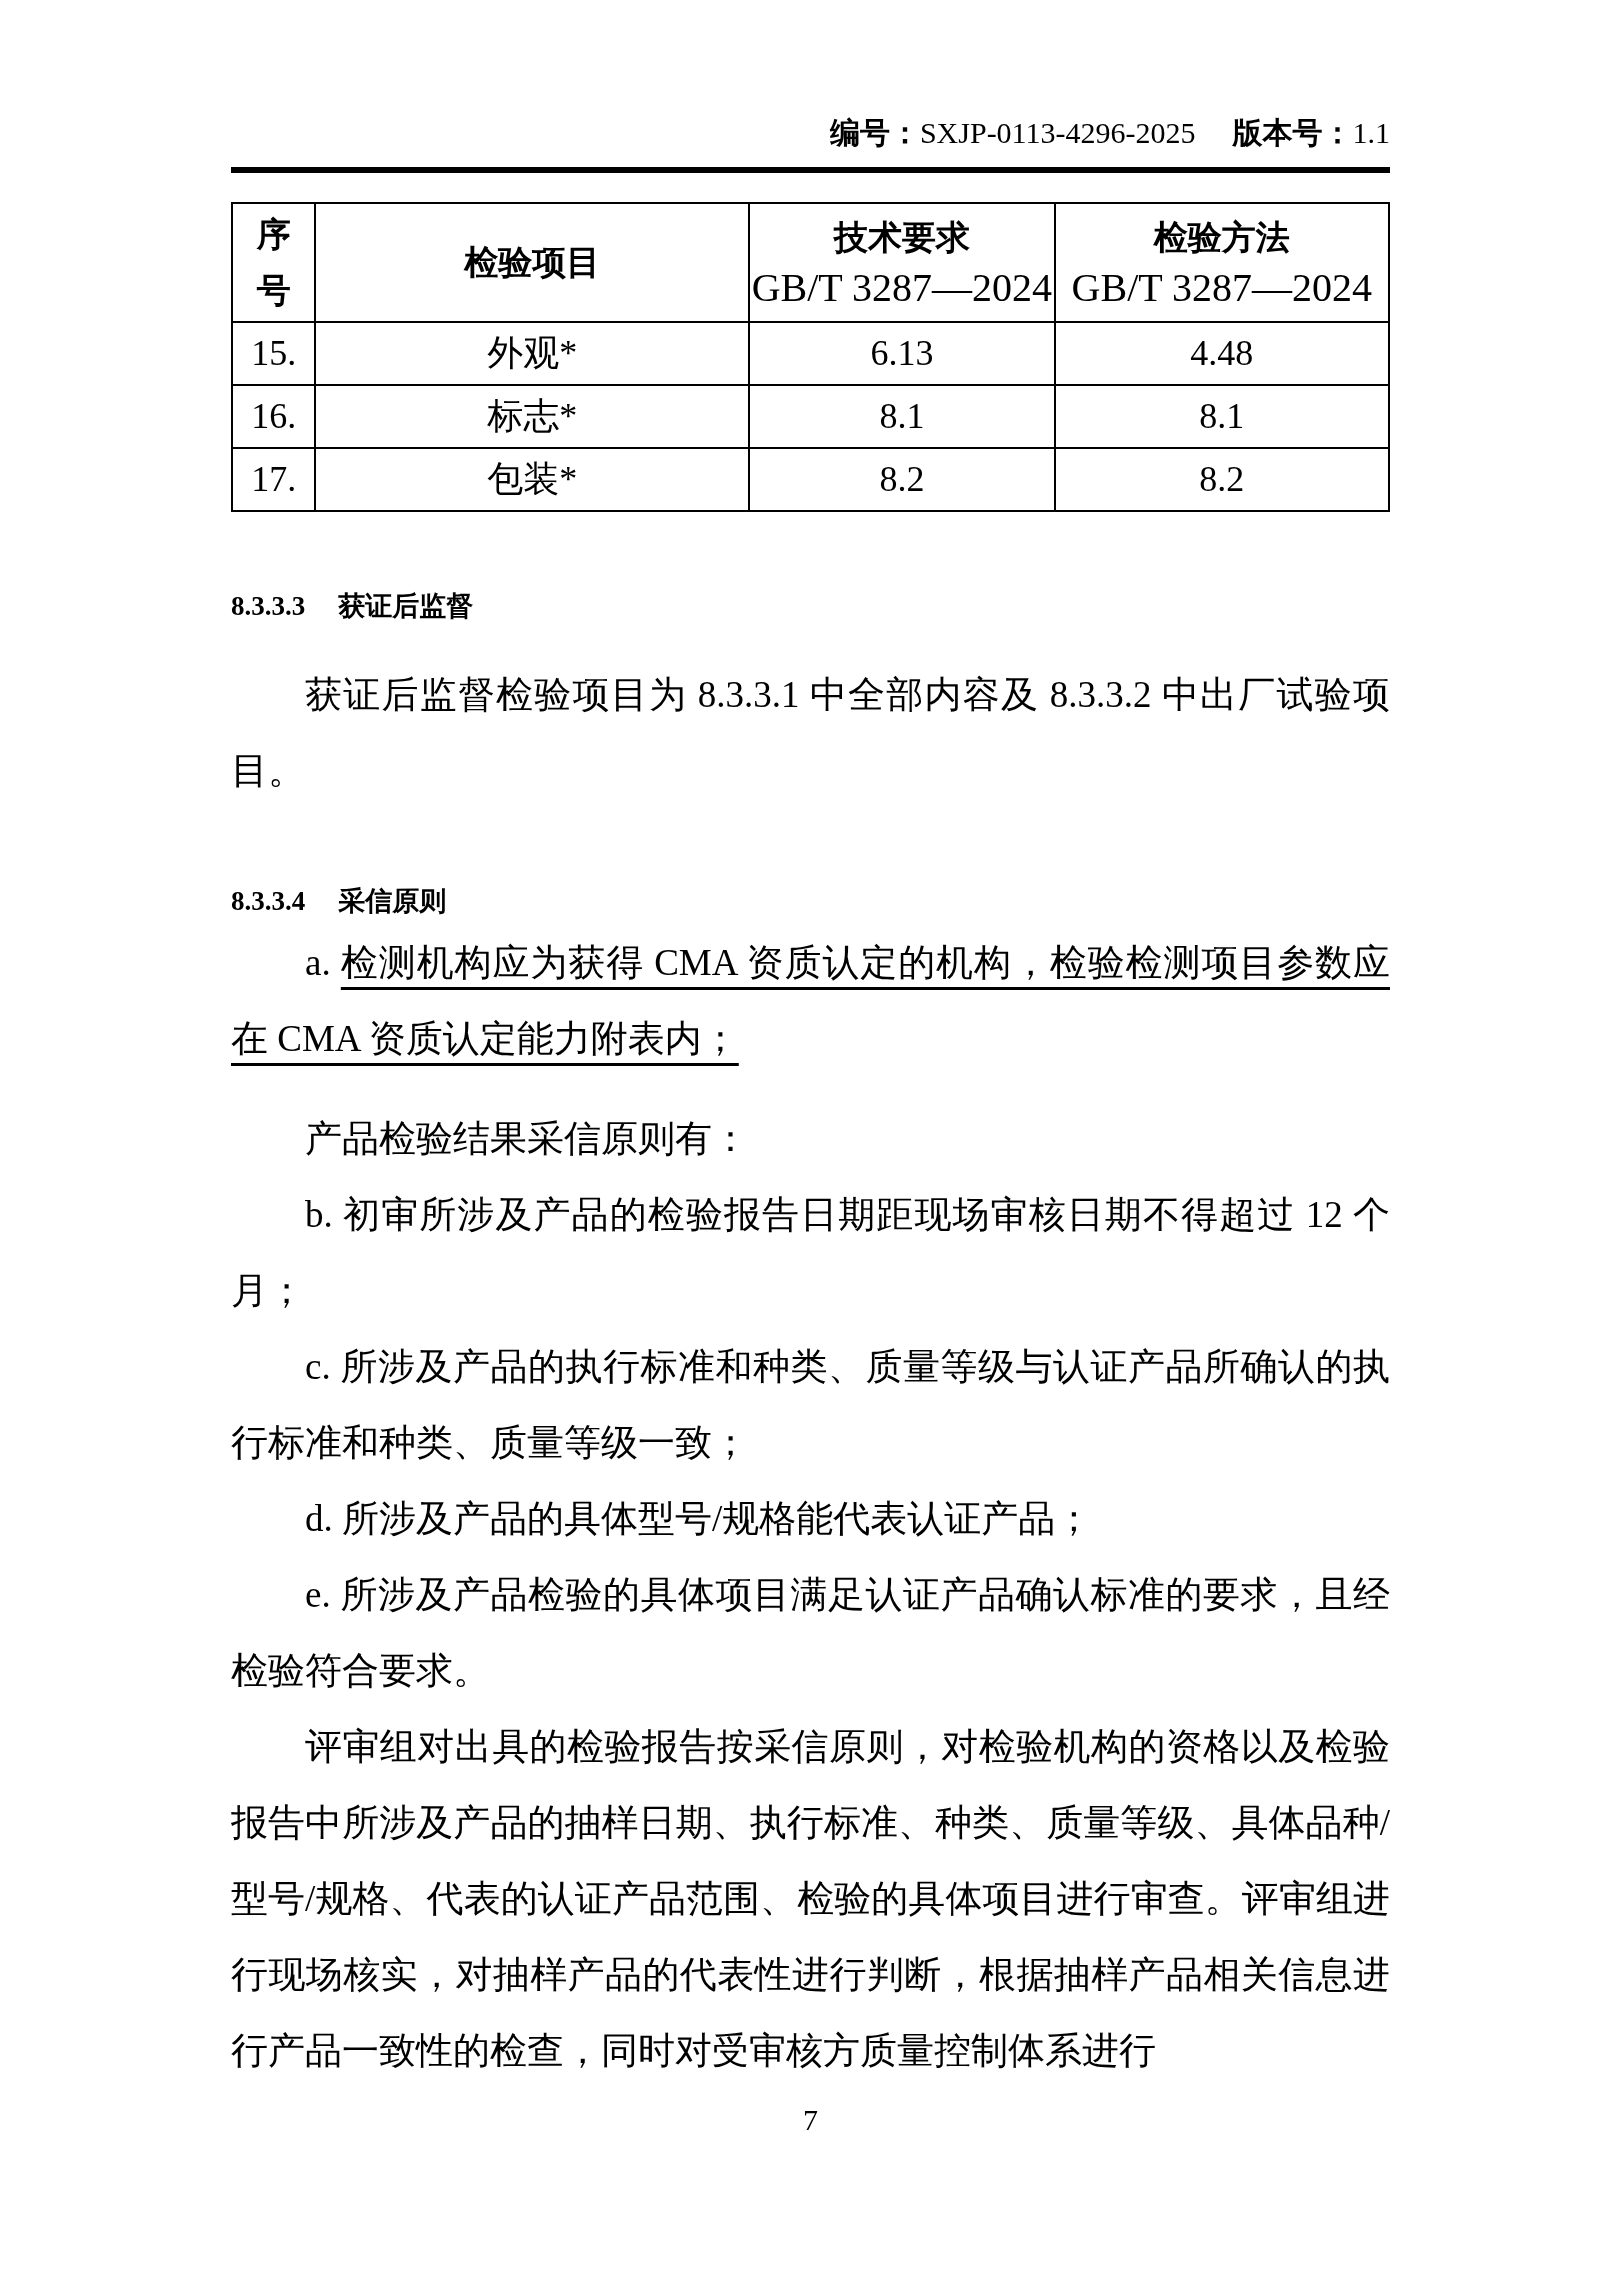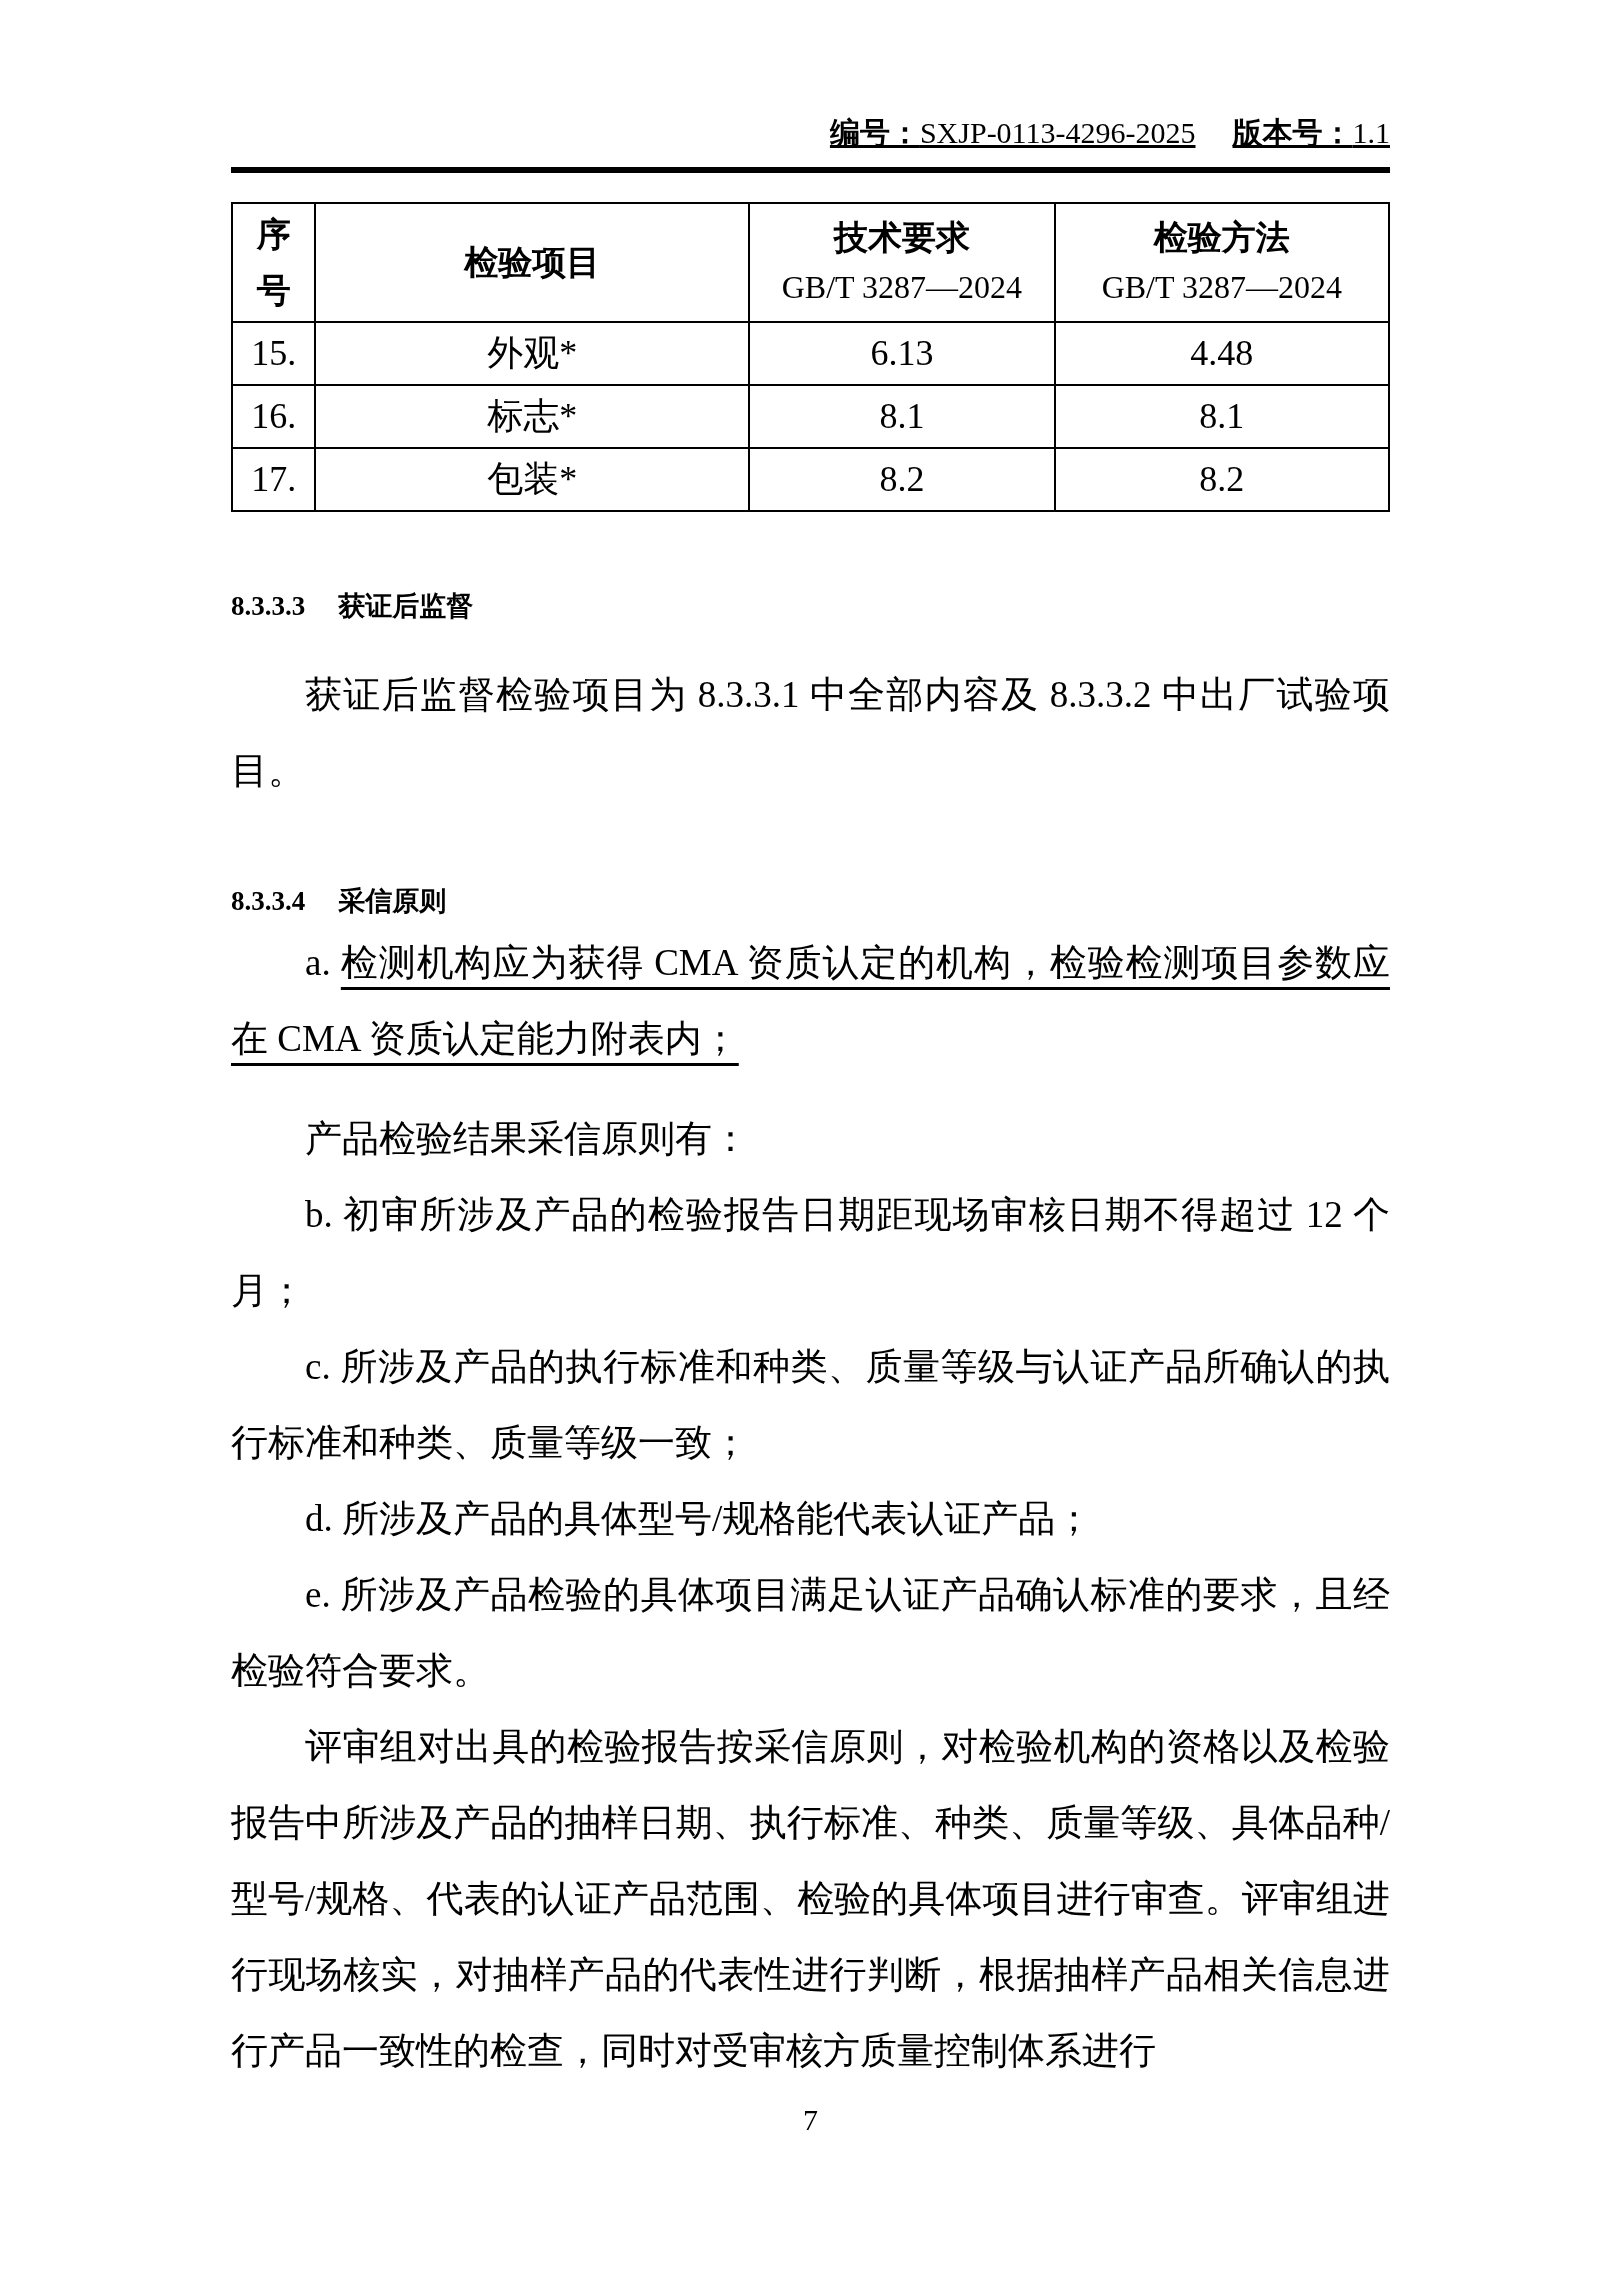--- a/index.html
+++ b/index.html
@@ -14,21 +14,20 @@
     font-family: "Liberation Serif", "DejaVu Serif", serif;
     overflow: hidden;
   }
 
   
   .doc-header {
     text-align: right;
     font-size: 30px;
     line-height: 45px;
     white-space: nowrap;
-    text-decoration: underline;
   }
   .hdr-label {
     font-family: "Liberation Sans", "DejaVu Sans", sans-serif;
     font-weight: bold;
   }
   .hdr-value { font-family: "Liberation Serif", "DejaVu Serif", serif; }
   .gap { margin-left: 37px; }
   .rule { margin-top: 11.8px; height: 5.9px; background: #000; }
 
   
@@ -53,21 +52,21 @@
     line-height: 45px;
   }
   .index-inner {
     width: 39px;
     margin: 0 auto;
     line-height: 56px;
   }
   .th-std {
     font-family: "Liberation Serif", "DejaVu Serif", serif;
     font-weight: normal;
-    font-size: 32px;
+    font-size: 40px;
     line-height: 43px;
     margin-top: 5.9px;
   }
   tbody td {
     height: 61px;
     font-size: 36px;
     font-family: "Liberation Serif", "DejaVu Serif", serif;
   }
 
   

